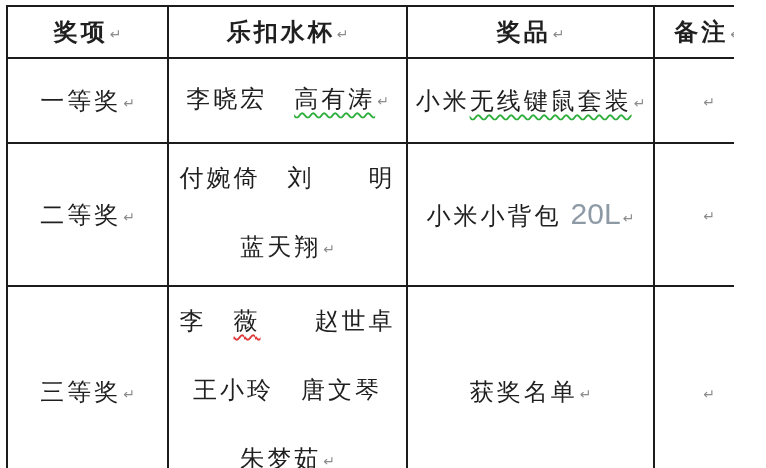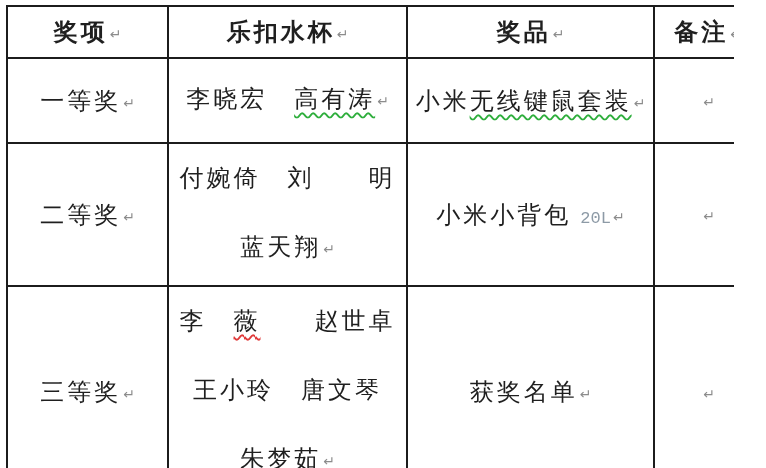--- a/index.html
+++ b/index.html
@@ -51,24 +51,24 @@
     text-underline-offset: 5px;
   }
   .wavy-red {
     text-decoration-line: underline;
     text-decoration-style: wavy;
     text-decoration-color: var(--wavy-red, #e03a3a);
     text-decoration-thickness: 2px;
     text-underline-offset: 5px;
   }
   .latin {
-    font-family: Liberation Mono, monospace;
+    font-family: Liberation Sans, sans-serif;
     color: var(--latin-gray, #8d9aa6);
     letter-spacing: 0;
-    font-size: 17px;
+    font-size: 30px;
   }
   .row-end-mark {
     position: absolute;
     left: 760px;
     font-family: "DejaVu Sans", sans-serif;
     font-size: 14px;
     color: var(--mark-gray, #8c8c8c);
     line-height: 15px;
   }
 </style>

